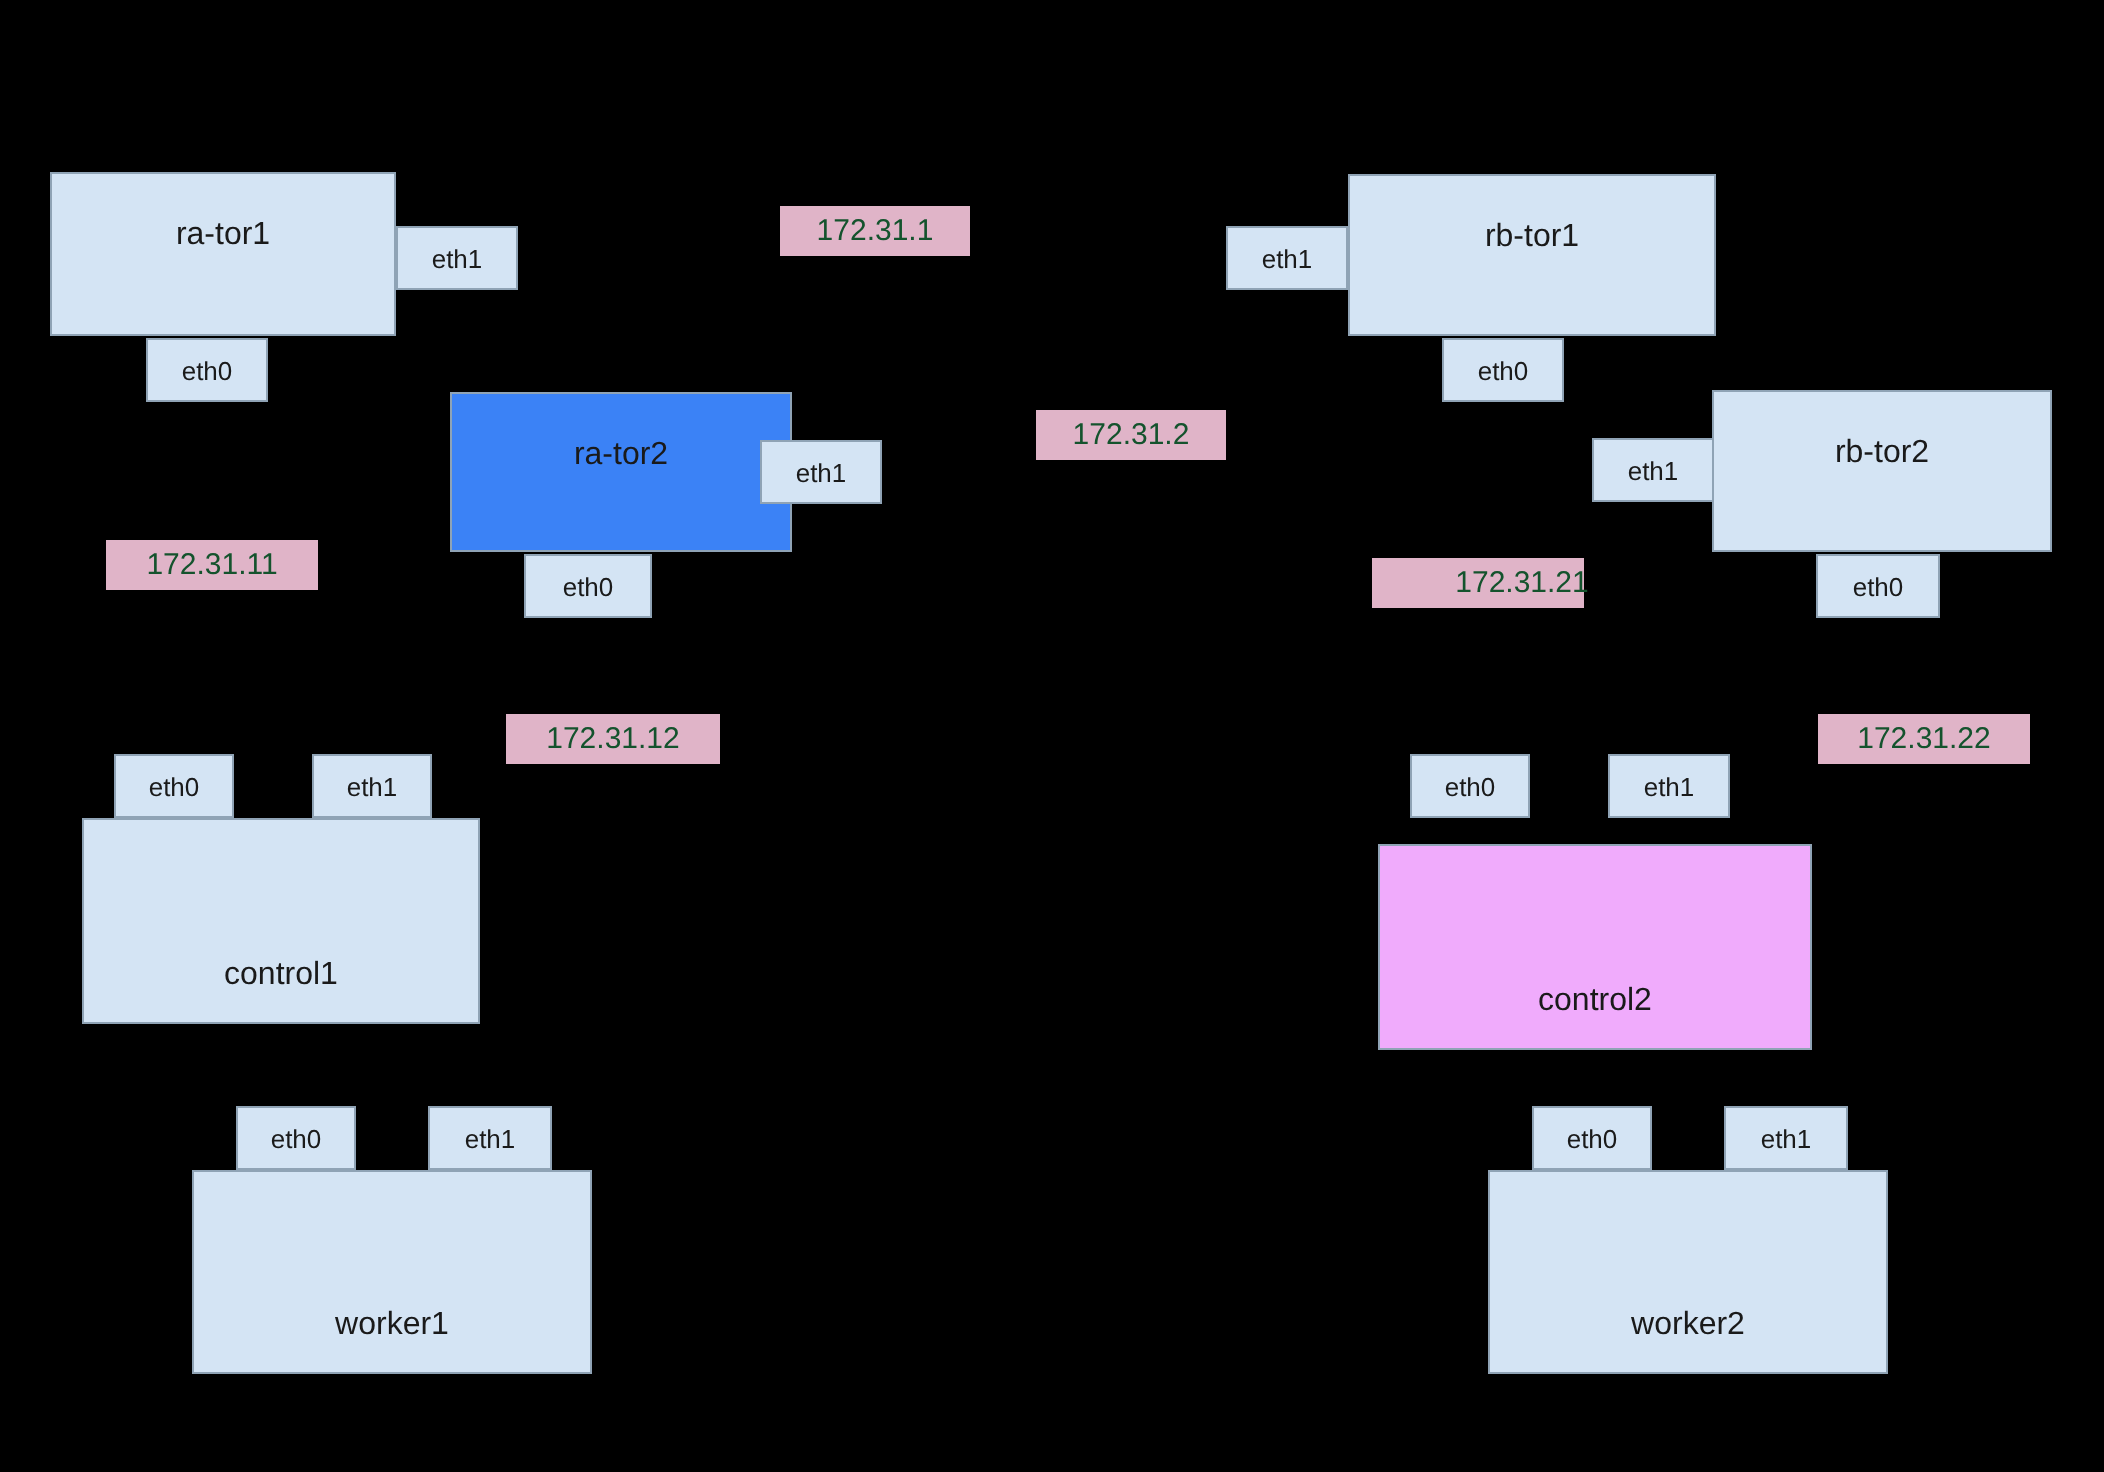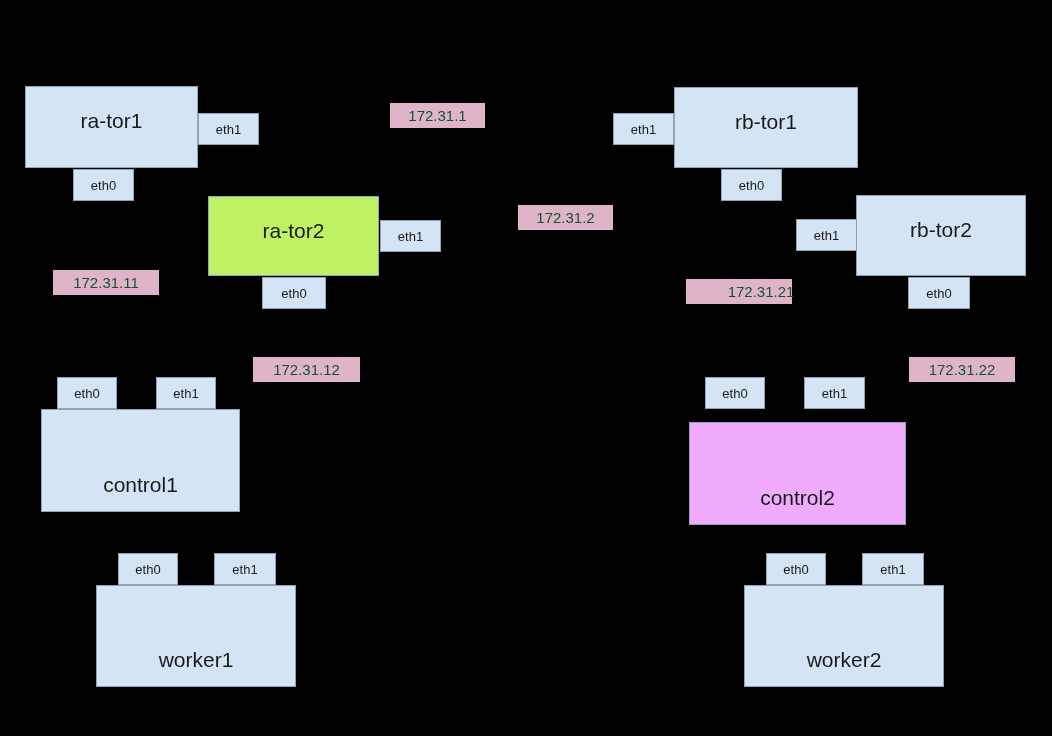--- a/index.html
+++ b/index.html
@@ -26,21 +26,21 @@
     color: #1a1a1a;
     font-size: 15px;
     font-family: "Liberation Sans", sans-serif;
   }
   .node .node-label {
     position: absolute;
     left: 0;
     right: 0;
     text-align: center;
     color: #1a1a1a;
-    font-size: 21px;
+    font-size: 16px;
   }
   
   .node.tor .node-label { top: 22px; }
   
   .node.host .node-label { bottom: 14px; }
 
   .iface {
     position: absolute;
     background: #d4e4f4;
     border: 1px solid #8fa3b5;
@@ -68,21 +68,21 @@
   }
 </style>
 </head>
 <body>
 
 <div id="canvas" style="width: 1052px; height: 736px; background: rgb(0, 0, 0);">
 
 <div class="node tor" style="background: rgb(212, 228, 244); border-color: rgb(143, 163, 181); left: 25px; top: 86px; width: 173px; height: 82px;">
       <span class="node-label">ra-tor1</span>
     </div>
-    <div class="node tor" style="background: #bef264; border-color: rgb(143, 163, 181); left: 208px; top: 196px; width: 171px; height: 80px;">
+    <div class="node tor" style="background: #3b82f6; border-color: rgb(143, 163, 181); left: 225px; top: 196px; width: 171px; height: 80px;">
       <span class="node-label">ra-tor2</span>
     </div>
     <div class="node tor" style="background: rgb(212, 228, 244); border-color: rgb(143, 163, 181); left: 674px; top: 87px; width: 184px; height: 81px;">
       <span class="node-label">rb-tor1</span>
     </div>
     <div class="node tor" style="background: rgb(212, 228, 244); border-color: rgb(143, 163, 181); left: 856px; top: 195px; width: 170px; height: 81px;">
       <span class="node-label">rb-tor2</span>
     </div>
     <div class="node host" style="background: rgb(212, 228, 244); border-color: rgb(143, 163, 181); left: 41px; top: 409px; width: 199px; height: 103px;">
       <span class="node-label">control1</span>

